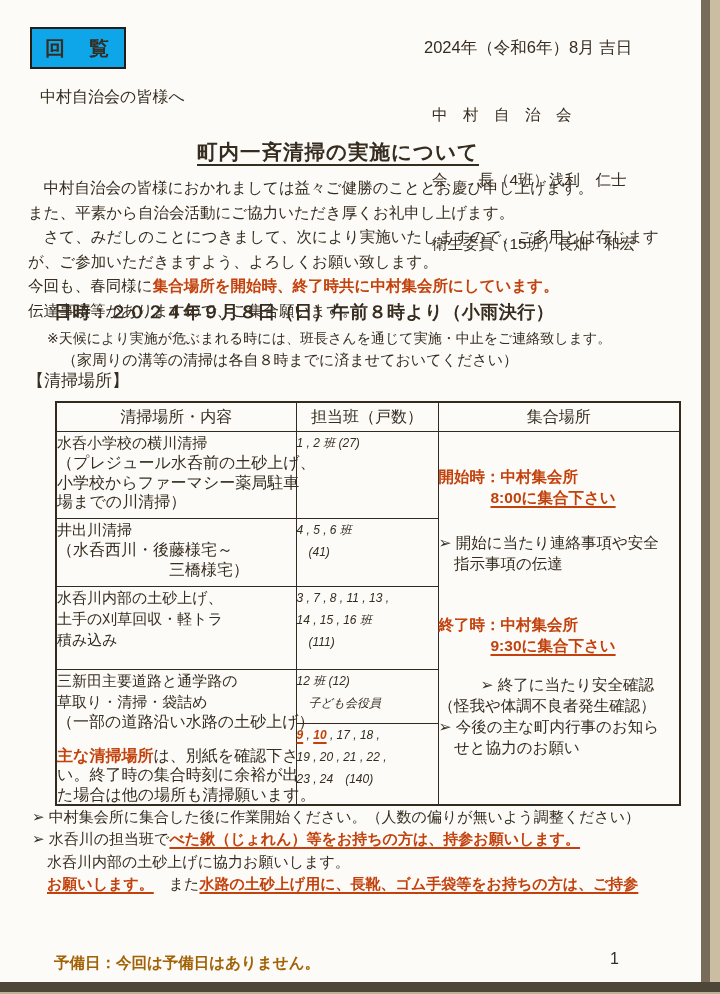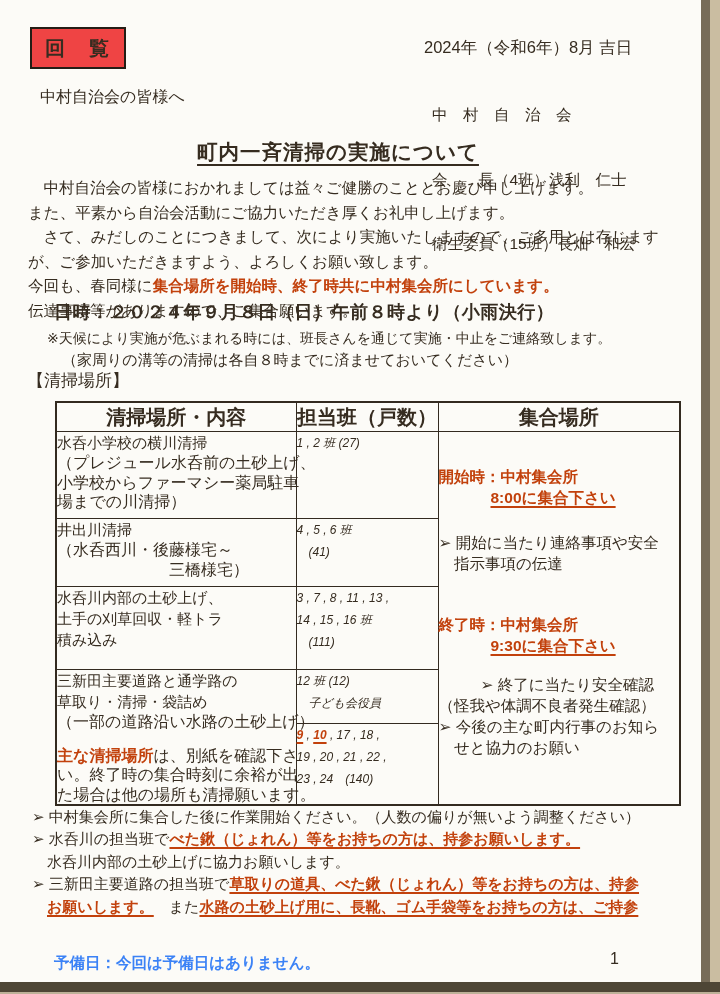--- a/index.html
+++ b/index.html
@@ -16,21 +16,21 @@
   }
   .ln{white-space:pre;}
   .b{font-weight:bold;color:#c2410c;}
   .u{text-decoration:underline;text-decoration-thickness:1.5px;text-underline-offset:3px;}
   .sm{font-size:16px;}
 
   
   .kairan-box{
     position:absolute;left:30px;top:27px;width:92px;height:38px;
     border:2.5px solid #241d15;display:flex;align-items:center;justify-content:center;
-    font-size:20px;font-weight:bold;letter-spacing:2px;background:#ef4444;
+    font-size:20px;font-weight:bold;letter-spacing:2px;background:#0ea5e9;
   }
   .date-line{position:absolute;left:424px;top:37px;font-size:16.5px;}
   .sender{position:absolute;left:432px;top:61px;font-size:15.5px;line-height:21.5px;white-space:pre;}
   .addressee{position:absolute;left:40px;top:87px;font-size:16px;}
 
   .title{
     position:absolute;left:0;top:138px;width:676px;margin:0;
     text-align:center;font-size:20.5px;font-weight:bold;letter-spacing:1px;
     text-decoration:underline;text-decoration-thickness:2px;text-underline-offset:5px;
   }
@@ -45,38 +45,38 @@
   
   table.loc{
     position:absolute;left:55px;top:401px;width:624px;
     border-collapse:collapse;table-layout:fixed;
     border:2.5px solid #332a20;
   }
   table.loc th,table.loc td{
     border:1.5px solid #332a20;vertical-align:top;padding:0;
   }
   table.loc th{
-    height:28px;font-size:20px;font-weight:bold;text-align:center;vertical-align:middle;
+    height:28px;font-size:16px;font-weight:normal;text-align:center;vertical-align:middle;
   }
   td.place{font-size:15px;line-height:21px;padding:4px 4px 0 8px;}
   td.place .sm{line-height:18.5px;display:inline-block;}
   td.place .ln{line-height:19px;}
   td.place .ln.big{line-height:21px;}
   td.group{font-size:12px;line-height:22px;padding:4px 2px 0 10px;font-style:italic;}
   td.meeting{font-size:15.5px;line-height:21px;padding:6px 6px 0 12px;}
   .mt34{margin-top:34px;}
   .mt16{margin-top:24px;}
   .mt40{margin-top:40px;}
   .mt18{margin-top:18px;padding-left:42px;}
   .mt14{margin-top:14px;}
   .ind64{padding-left:52px;}
 
   
   .bullets{position:absolute;left:32px;top:806px;font-size:15px;line-height:22.4px;}
-  .reserve{position:absolute;left:54px;top:953px;font-size:15.5px;font-weight:bold;color:#3b82f6;}
+  .reserve{position:absolute;left:54px;top:953px;font-size:15.5px;font-weight:bold;color:#a16207;}
   .pageno{position:absolute;left:610px;top:950px;font-size:16px;}
 
   
   .edge-right-dark{position:absolute;left:701px;top:0;width:9px;height:994px;background:#776c59;}
   .edge-right-tan{position:absolute;left:710px;top:0;width:10px;height:994px;background:#cabda1;}
   .edge-bottom-dark{position:absolute;left:0;top:982px;width:720px;height:10px;background:#4e4636;}
   .edge-bottom-tan{position:absolute;left:0;top:992px;width:720px;height:2px;background:#bdb198;}
 </style>
 </head>
 <body>
@@ -192,21 +192,20 @@
             <div class="ln"><span>23 , 24　(140)</span></div>
           </td>
       </tr>
     </tbody>
   </table>
 
   <div class="bullets">
       <div class="ln"><span>➢ 中村集会所に集合した後に作業開始ください。（人数の偏りが無いよう調整ください）</span></div>
       <div class="ln"><span>➢ 水呑川の担当班で</span><span class="b u">べた鍬（じょれん）等をお持ちの方は、持参お願いします。</span></div>
       <div class="ln"><span>　水呑川内部の土砂上げに協力お願いします。</span></div>
-      <div class="ln"><span>➢ 三新田主要道路の担当班で</span><span class="b u">草取りの道具、べた鍬（じょれん）等をお持ちの方は、持参</span></div>
       <div class="ln"><span>　</span><span class="b u">お願いします。</span><span>　また</span><span class="b u">水路の土砂上げ用に、長靴、ゴム手袋等をお持ちの方は、ご持参</span></div>
     </div>
 
   <div class="reserve">予備日：今回は予備日はありません。</div>
   <div class="pageno">1</div>
 
   <div class="edge-right-dark"></div>
   <div class="edge-right-tan"></div>
   <div class="edge-bottom-dark"></div>
   <div class="edge-bottom-tan"></div>

